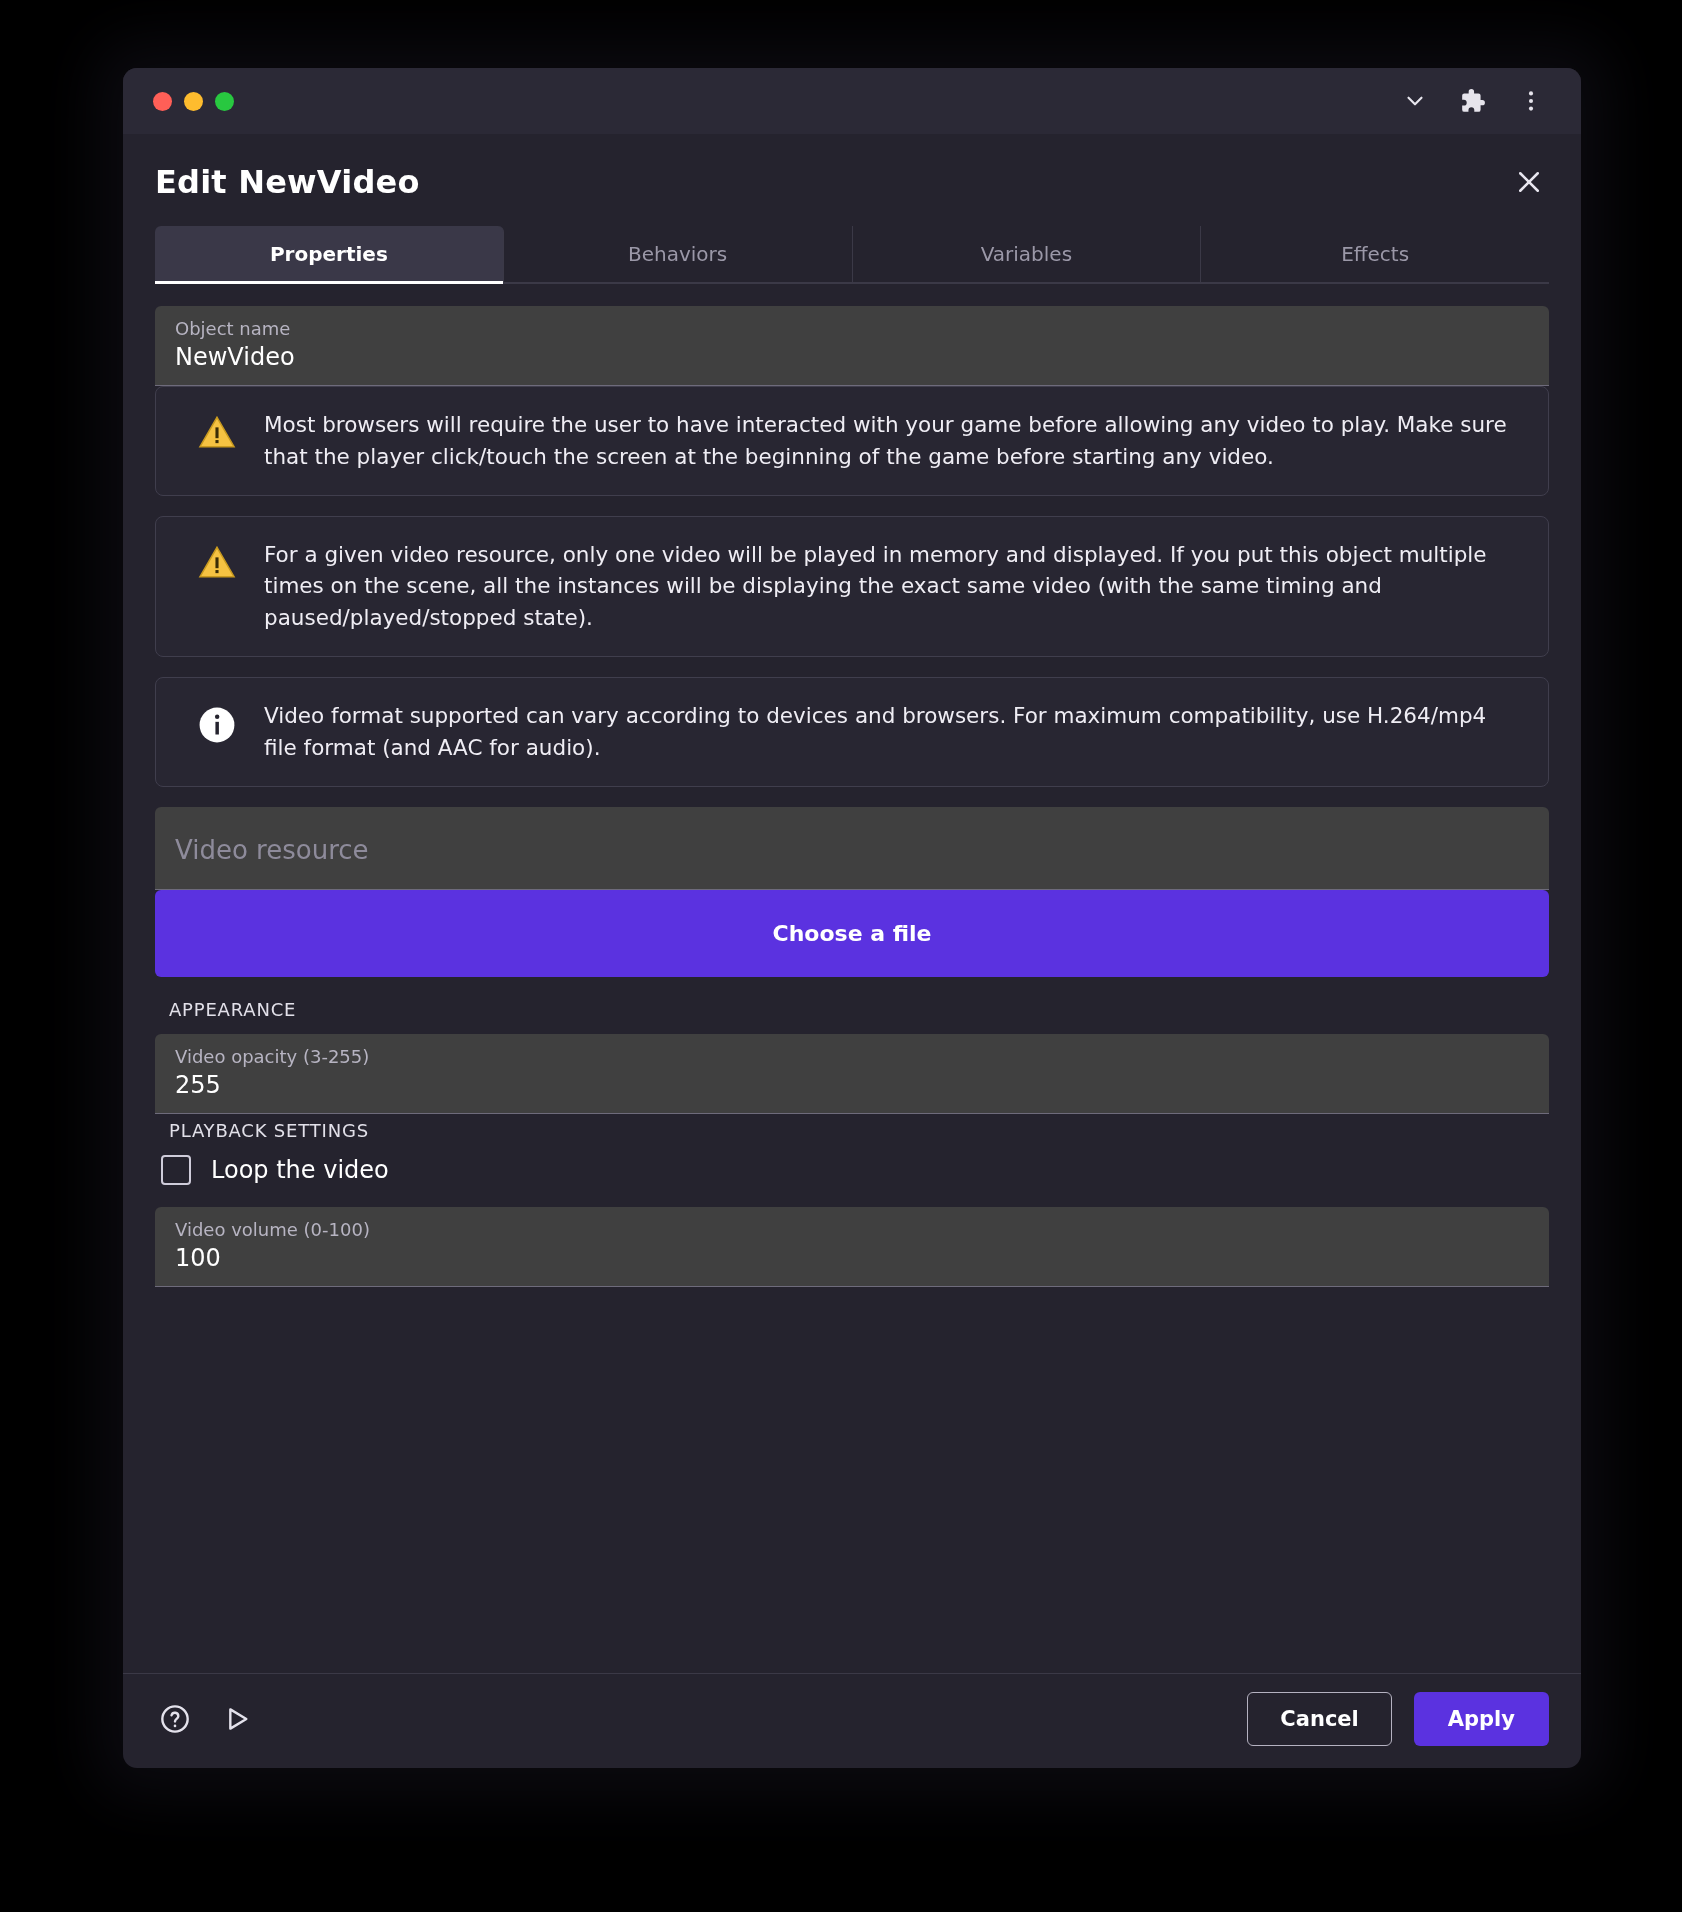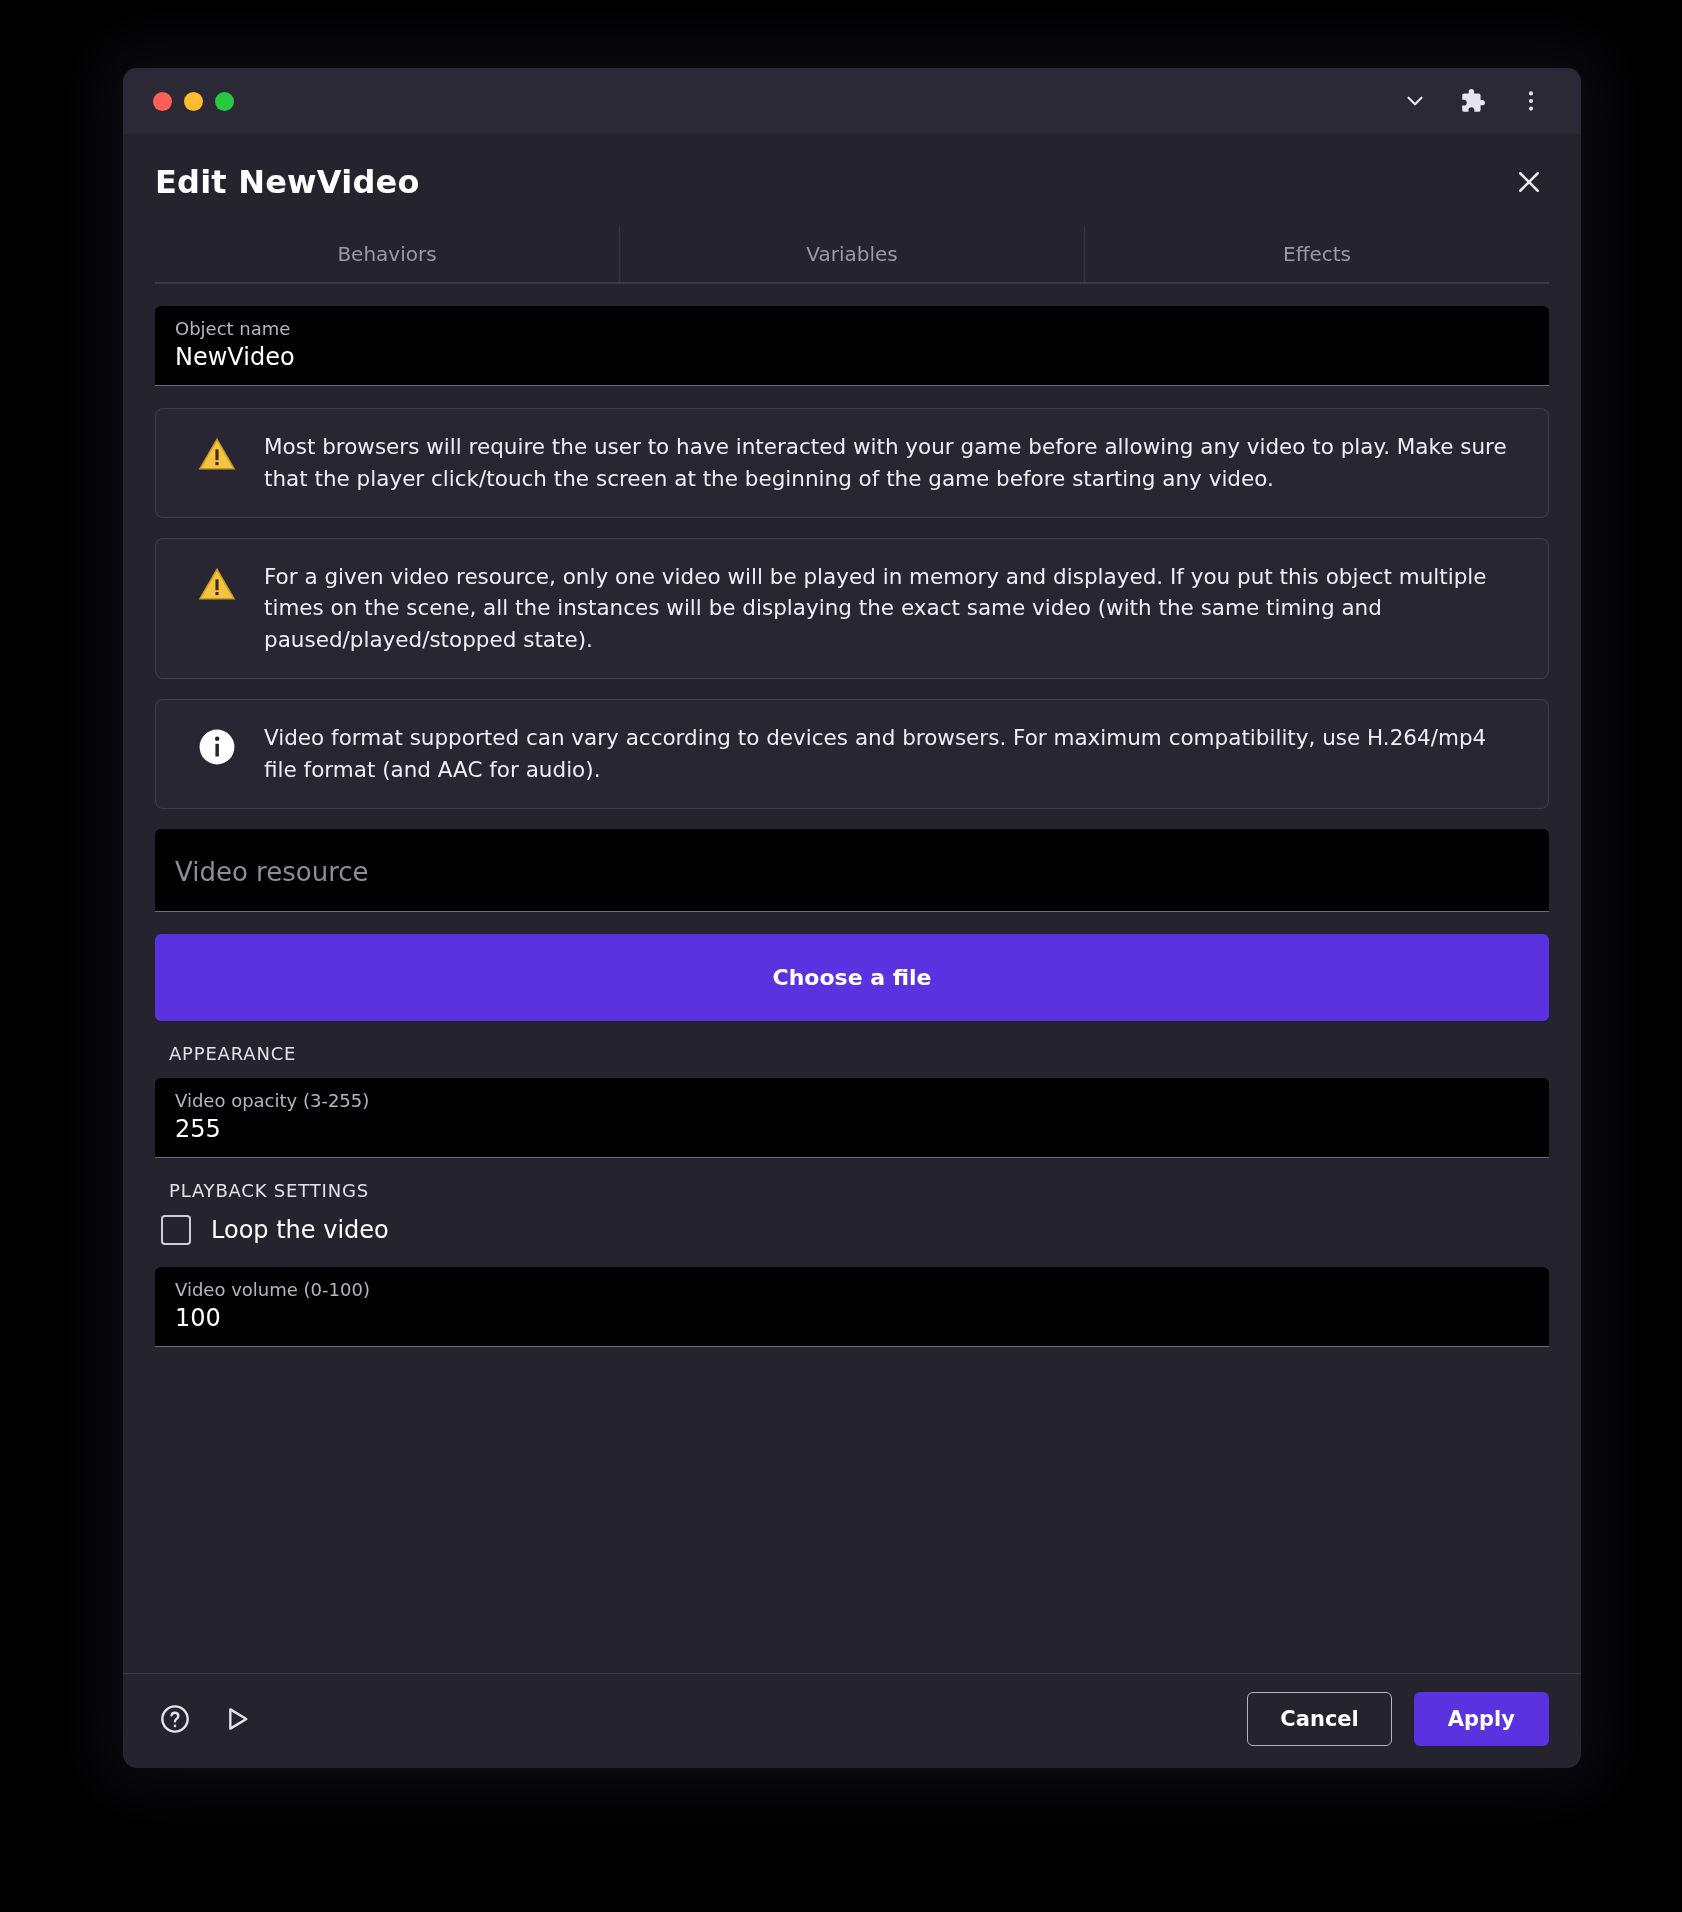--- a/index.html
+++ b/index.html
@@ -121,25 +121,24 @@
   }
 
   
   .dlg-body {
     flex: 1;
     overflow: hidden;
     padding: 22px 32px 0 32px;
   }
 
   .field {
-    background: #000000;
+    background: #404040;
     border-bottom: 1px solid #6e6b7b;
     border-radius: 6px 6px 0 0;
     padding: 12px 20px 14px 20px;
-    margin-bottom: 22px;
   }
   .field-label {
     font-size: 18px;
     color: #b7b4c2;
     margin-bottom: 4px;
   }
   .field-value {
     font-size: 24px;
     color: #ffffff;
   }
@@ -289,20 +288,21 @@
       <div class="dlg-header-spacer"></div>
       <div class="close-btn">
         <svg width="30" height="30" viewBox="0 0 24 24" fill="none" stroke="currentColor" stroke-width="2" stroke-linecap="round">
             <line x1="5" y1="5" x2="19" y2="19"></line>
             <line x1="19" y1="5" x2="5" y2="19"></line>
           </svg>
       </div>
     </div>
 
     <div class="tabs">
+      <div class="tab active">Properties</div>
       <div class="tab">Behaviors</div>
       <div class="tab">Variables</div>
       <div class="tab">Effects</div>
     </div>
 
     <div class="dlg-body">
 
       <div class="field">
         <div class="field-label">Object name</div>
         <div class="field-value">NewVideo</div>

